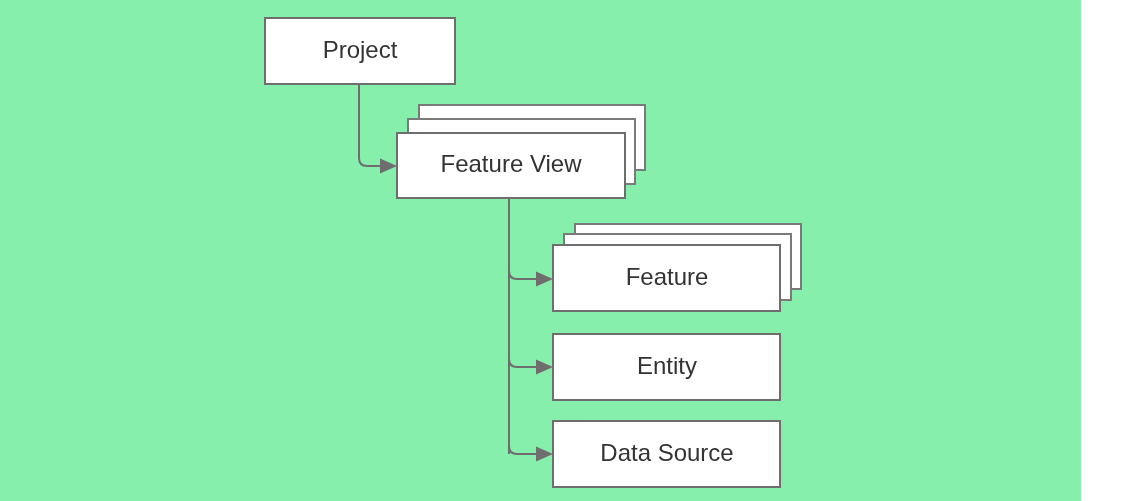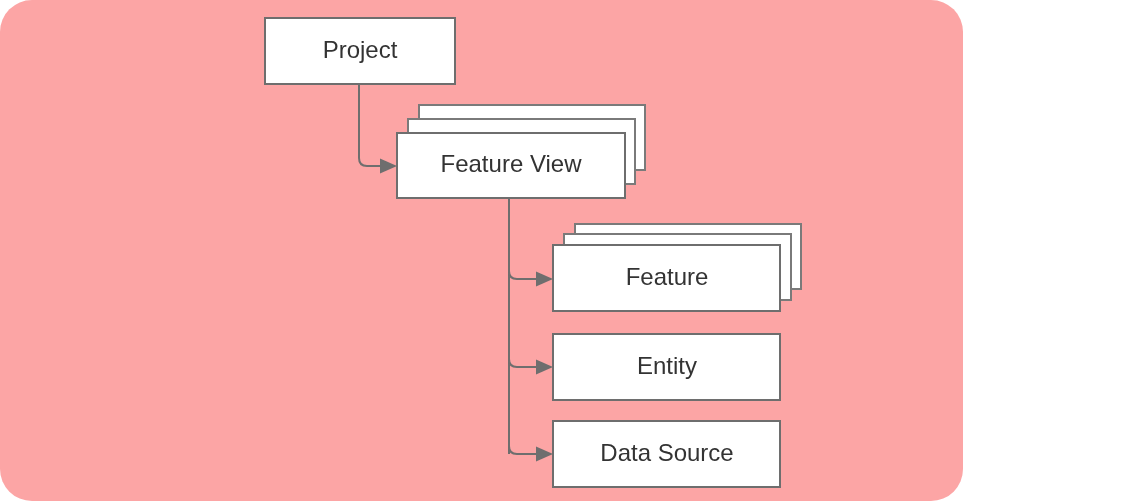--- a/index.html
+++ b/index.html
@@ -6,25 +6,24 @@
   html, body {
     margin: 0;
     padding: 0;
     background: #ffffff;
   }
   body {
     font-family: "Liberation Sans", sans-serif;
   }
   #canvas {
     position: relative;
-    width: 963px;
+    width: 1081px;
     height: 501px;
-    background: #fca5a5;
+    background: #86efac;
     overflow: hidden;
-    border-radius: 32px;
   }
   #diagram-svg {
     position: absolute;
     left: 0;
     top: 0;
     width: 1125px;
     height: 501px;
     display: block;
   }
   .node-box {

